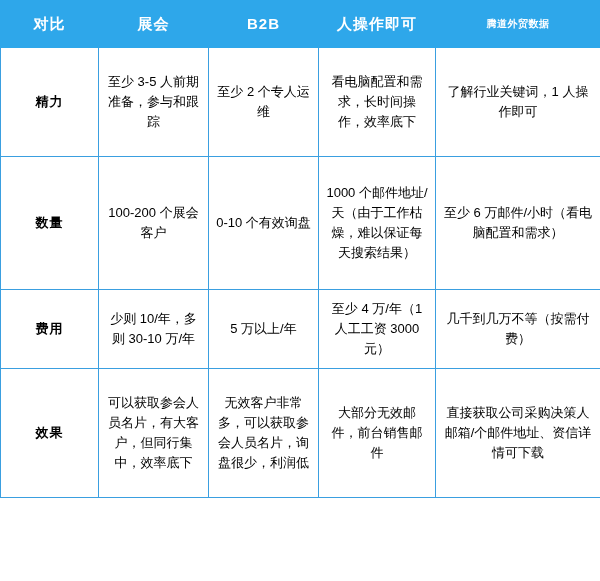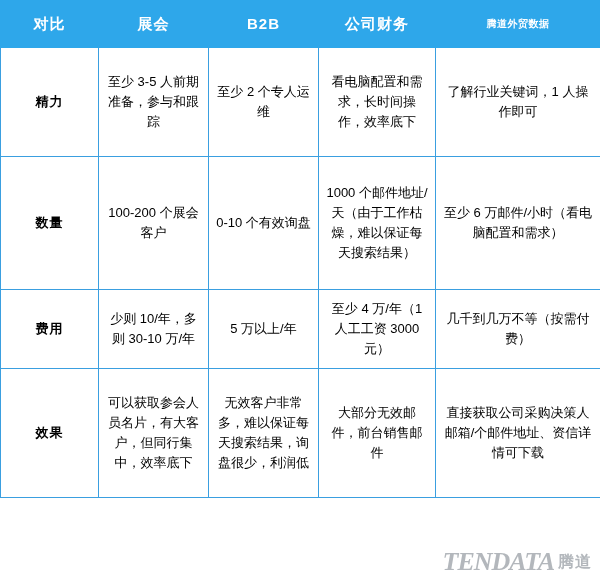--- a/index.html
+++ b/index.html
@@ -109,21 +109,21 @@
         <col class="c1">
         <col class="c2">
         <col class="c3">
         <col class="c4">
     </colgroup>
     <thead>
       <tr>
         <th>对比</th>
         <th>展会</th>
         <th>B2B</th>
-        <th>公司财务</th>
+        <th>人操作即可</th>
         <th class="last">腾道外贸数据</th>
       </tr>
     </thead>
     <tbody>
       <tr class="r1">
         <td class="rowhead">精力</td>
         <td class="cell">至少 3-5 人前期准备，参与和跟踪</td>
         <td class="cell">至少 2 个专人运维</td>
         <td class="cell">看电脑配置和需求，长时间操作，效率底下</td>
         <td class="cell highlight">了解行业关键词，1 人操作即可</td>
@@ -138,25 +138,21 @@
       <tr class="r3">
         <td class="rowhead">费用</td>
         <td class="cell">少则 10/年，多则 30-10 万/年</td>
         <td class="cell">5 万以上/年</td>
         <td class="cell">至少 4 万/年（1 人工工资 3000 元）</td>
         <td class="cell highlight">几千到几万不等（按需付费）</td>
       </tr>
       <tr class="r4">
         <td class="rowhead">效果</td>
         <td class="cell">可以获取参会人员名片，有大客户，但同行集中，效率底下</td>
-        <td class="cell">无效客户非常多，难以保证每天搜索结果，询盘很少，利润低</td>
+        <td class="cell">无效客户非常多，可以获取参会人员名片，询盘很少，利润低</td>
         <td class="cell">大部分无效邮件，前台销售邮件</td>
         <td class="cell highlight">直接获取公司采购决策人邮箱/个邮件地址、资信详情可下载</td>
       </tr>
     </tbody>
   </table>
 
-  <div class="brand">
-    <span class="logomark">TENDATA</span>
-    <span class="logotext">腾道</span>
-  </div>
 
 </div>
 
 </body></html>

